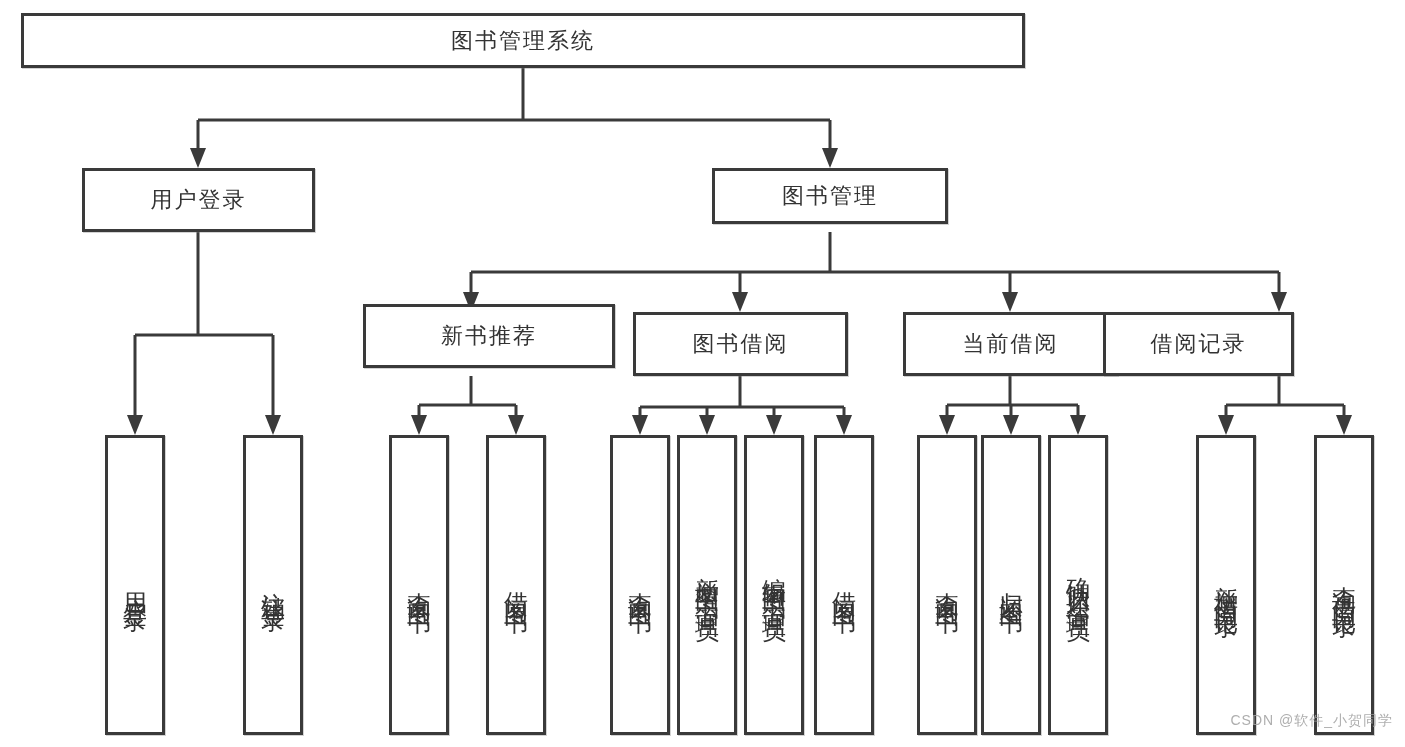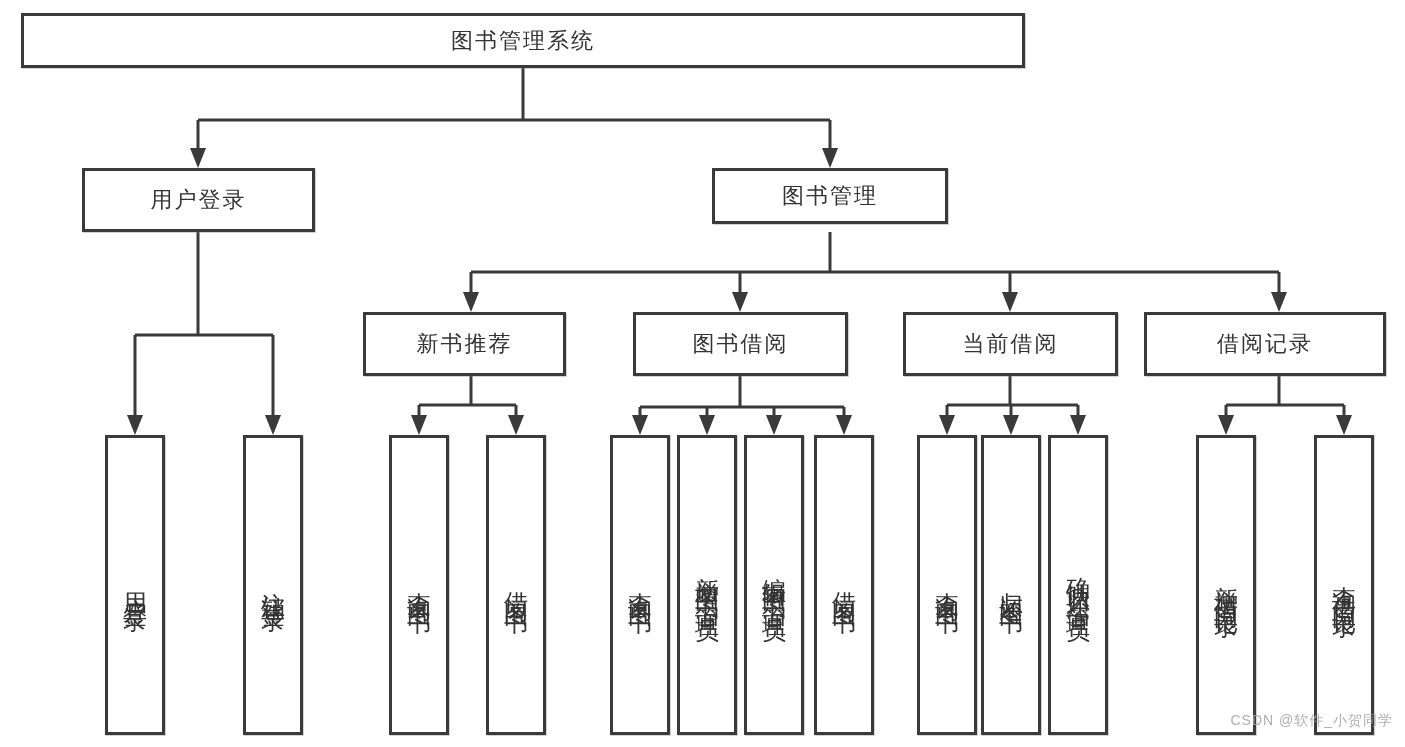--- a/index.html
+++ b/index.html
@@ -74,30 +74,30 @@
     <span>图书管理系统</span>
   </div>
 
   <div class="node h" style="left:82px;top:168px;width:233px;height:64px">
     <span>用户登录</span>
   </div>
   <div class="node h" style="left:712px;top:168px;width:236px;height:56px">
     <span>图书管理</span>
   </div>
 
-  <div class="node h" style="left:363px;top:312px;width:203px;height:64px">
+  <div class="node h" style="left:363px;top:304px;width:252px;height:64px">
     <span>新书推荐</span>
   </div>
   <div class="node h" style="left:633px;top:312px;width:215px;height:64px">
     <span>图书借阅</span>
   </div>
   <div class="node h" style="left:903px;top:312px;width:215px;height:64px">
     <span>当前借阅</span>
   </div>
-  <div class="node h" style="left:1144px;top:312px;width:242px;height:64px">
+  <div class="node h" style="left:1103px;top:312px;width:191px;height:64px">
     <span>借阅记录</span>
   </div>
 
   <div class="node v" style="left:105px;top:435px;width:60px;height:300px">
     <span>用户登录</span>
   </div>
   <div class="node v" style="left:243px;top:435px;width:60px;height:300px">
     <span>注销登录</span>
   </div>
 

